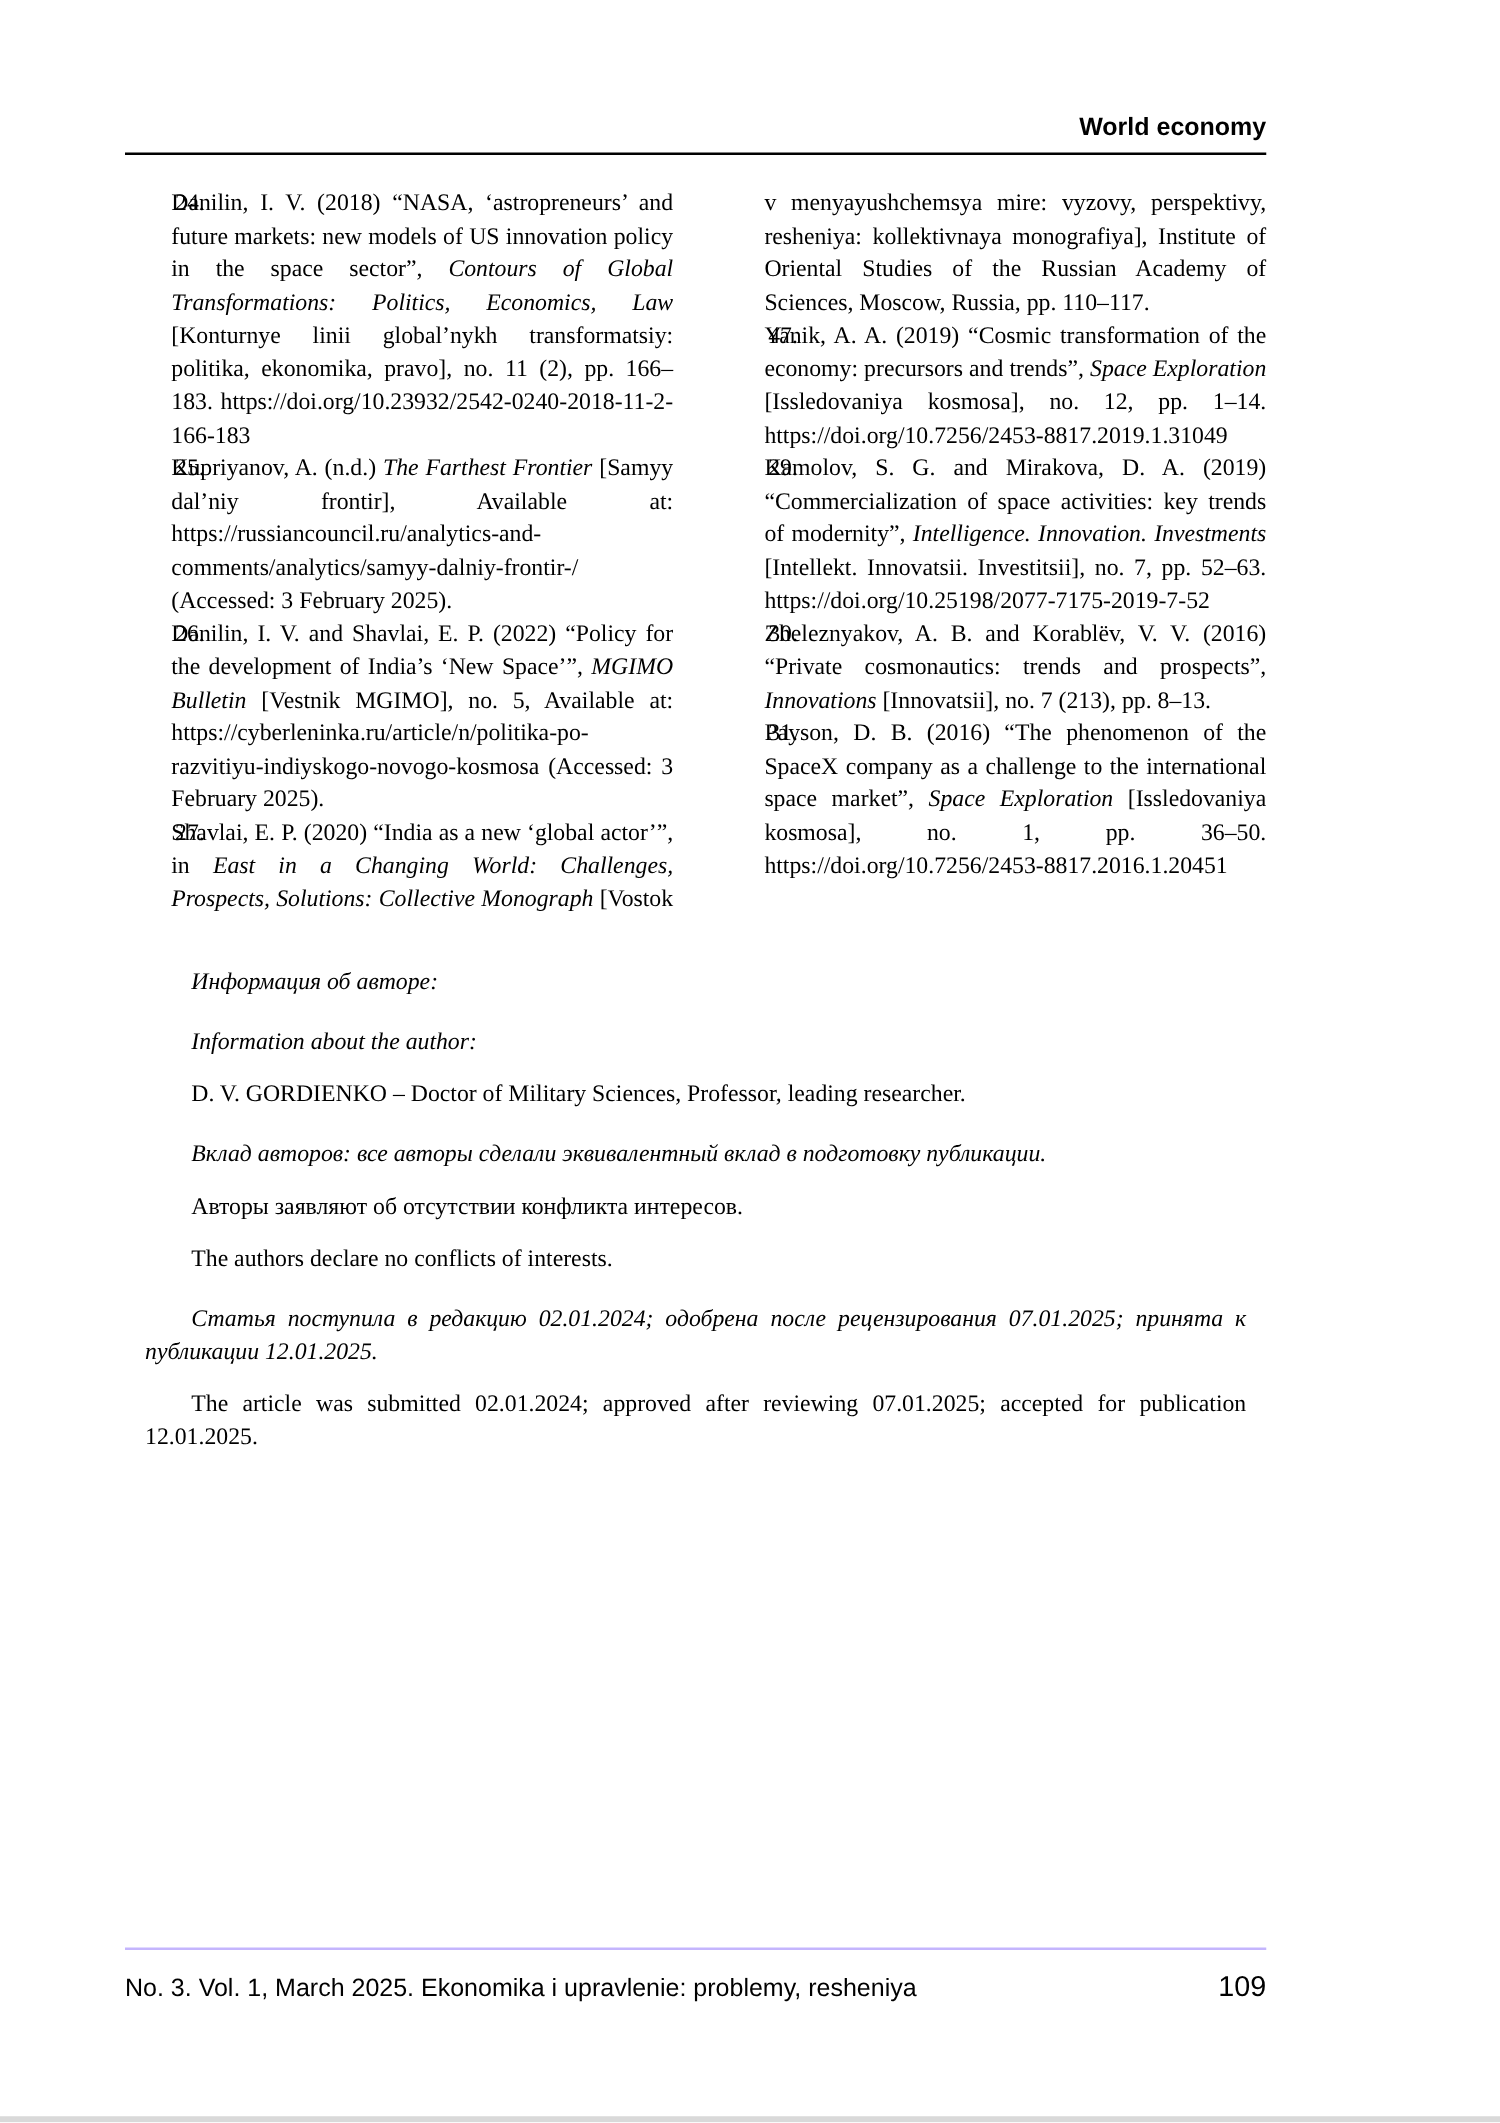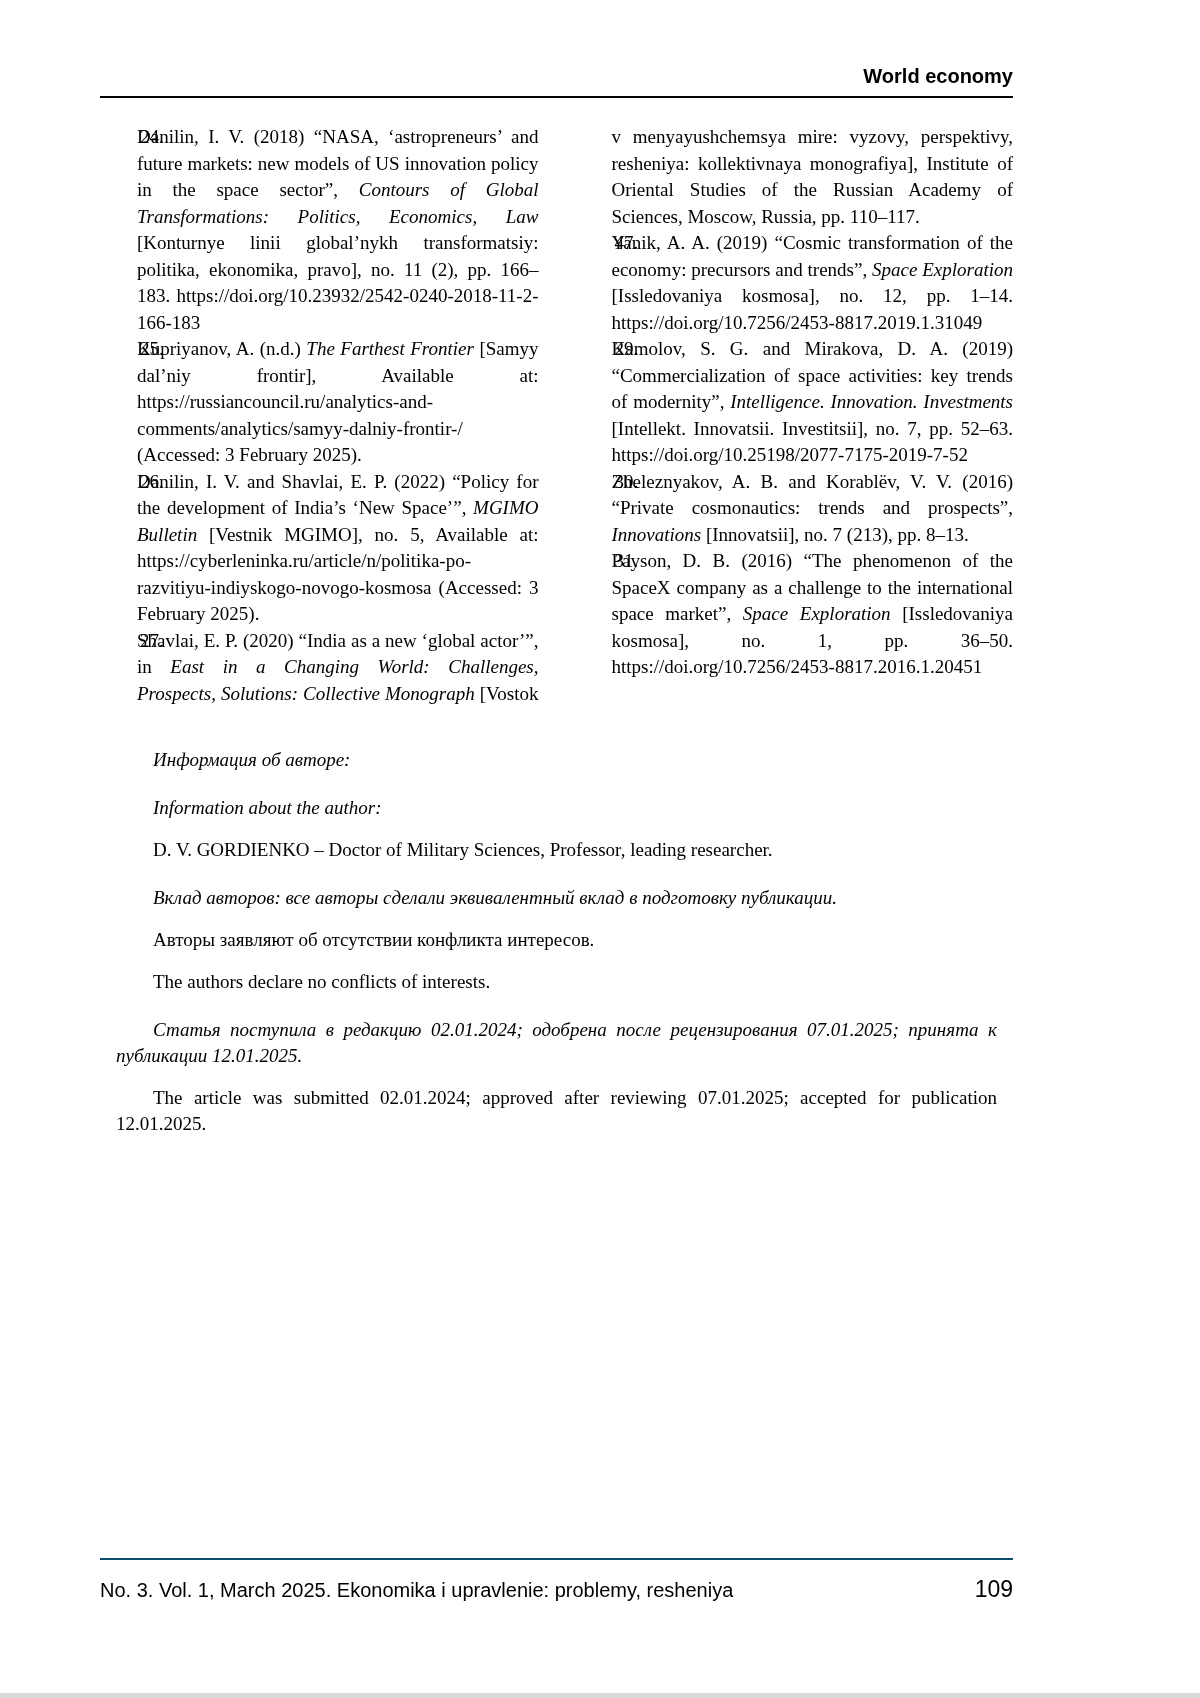--- a/index.html
+++ b/index.html
@@ -26,21 +26,21 @@
     background: #d9d9d9;
   }
   .content {
     position: absolute;
     left: 100px;
     top: 0;
     width: 913px;
   }
   
   .running-head {
-    padding-top: 64px;
+    padding-top: 90px;
     text-align: right;
     font-family: "Liberation Sans", sans-serif;
     font-weight: bold;
     font-size: 20px;
     line-height: 24px;
   }
   .head-rule {
     border: none;
     border-top: 2px solid #000;
     margin: 8px 0 0 0;
@@ -79,21 +79,21 @@
     margin: 16px;
     text-indent: 37px;
   }
   .back p.gap { margin-top: 22px; font-style: italic; }
   
   .footer {
     position: absolute;
     left: 100px;
     top: 1558px;
     width: 913px;
-    border-top: 2px solid #0c4a6e;
+    border-top: 2px solid #c4b5fd;
     padding-top: 16px;
     font-family: "Liberation Sans", sans-serif;
     font-size: 20px;
     display: flex;
     justify-content: space-between;
     align-items: baseline;
   }
   .footer .pageno { font-size: 23px; }
 </style>
 </head>

